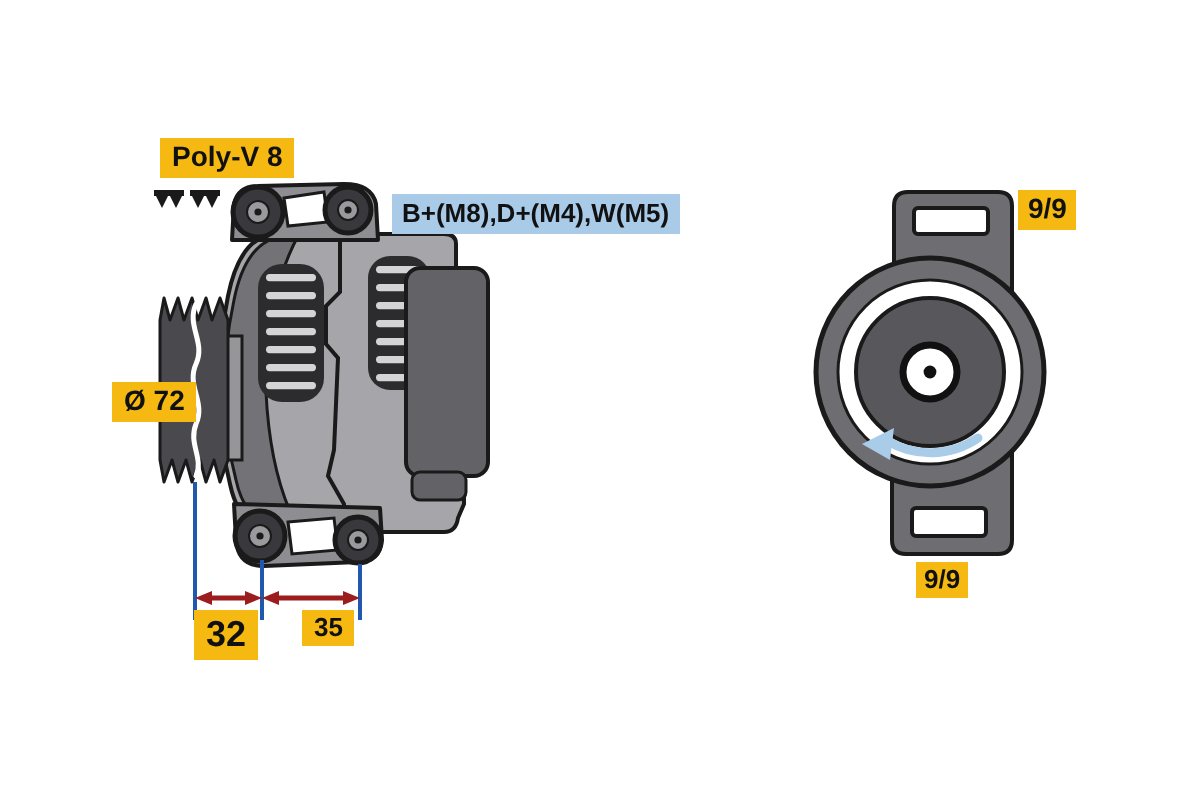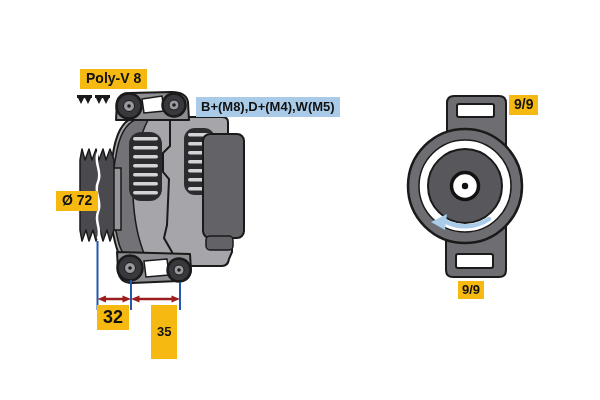--- a/index.html
+++ b/index.html
@@ -18,21 +18,21 @@
   .tag{
     position:absolute;font-weight:bold;color:#111;white-space:nowrap;
     line-height:1.25;
   }
   .tag.yellow{background:var(--label-yellow);}
   .tag.blue{background:var(--label-blue);}
   .belt-label{left:80px;top:69px;font-size:14px;padding:1px 6px;}
   .dia-label{left:56px;top:175px;font-size:14px;padding:1px 6px;margin-top:16px;}
   .term-label{left:196px;top:97px;font-size:13px;padding:2px 5px;}
   .dim32-label{left:97px;top:305px;font-size:18px;padding:1px 6px;}
-  .dim35-label{left:151px;top:305px;font-size:13px;padding:19px 6px;}
+  .dim35-label{left:151px;top:305px;font-size:13px;padding:1px 6px;}
   .mount-top-label{left:509px;top:95px;font-size:14px;padding:1px 5px;}
   .mount-bottom-label{left:458px;top:281px;font-size:13px;padding:1px 4px;}
 
   .blue-line{stroke:var(--dim-blue);stroke-width:2;fill:none;}
   .red-dim{stroke:var(--dim-red);stroke-width:2.5;fill:none;}
   .red-head{fill:var(--dim-red);stroke:none;}
   .rot-arrow{stroke:var(--rot-blue);stroke-width:4.5;fill:none;stroke-linecap:round;}
   .rot-head{fill:var(--rot-blue);stroke:none;}
 </style>
 </head>

